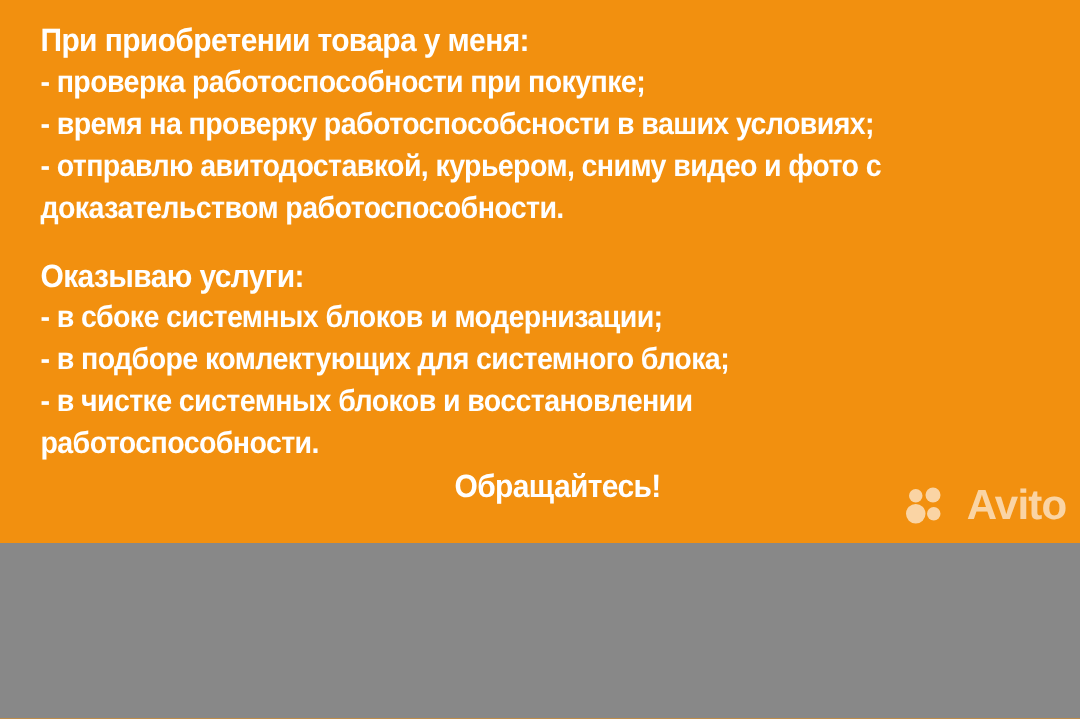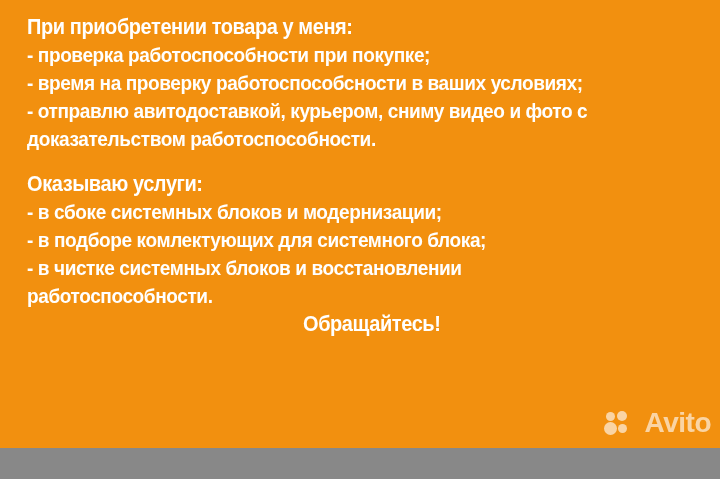--- a/index.html
+++ b/index.html
@@ -8,21 +8,21 @@
     padding: 0;
   }
   body {
     background: #888;
     font-family: "Liberation Sans", "DejaVu Sans", sans-serif;
   }
 
   .banner {
     position: relative;
     width: 720px;
-    height: 448px;
+    height: 362px;
     background-color: #f2900f;
     overflow: hidden;
     box-sizing: border-box;
     padding: 13px 16px 0 27px;
   }
 
   .block {
     margin: 0 0 17px 0;
   }
   .block:last-of-type {

